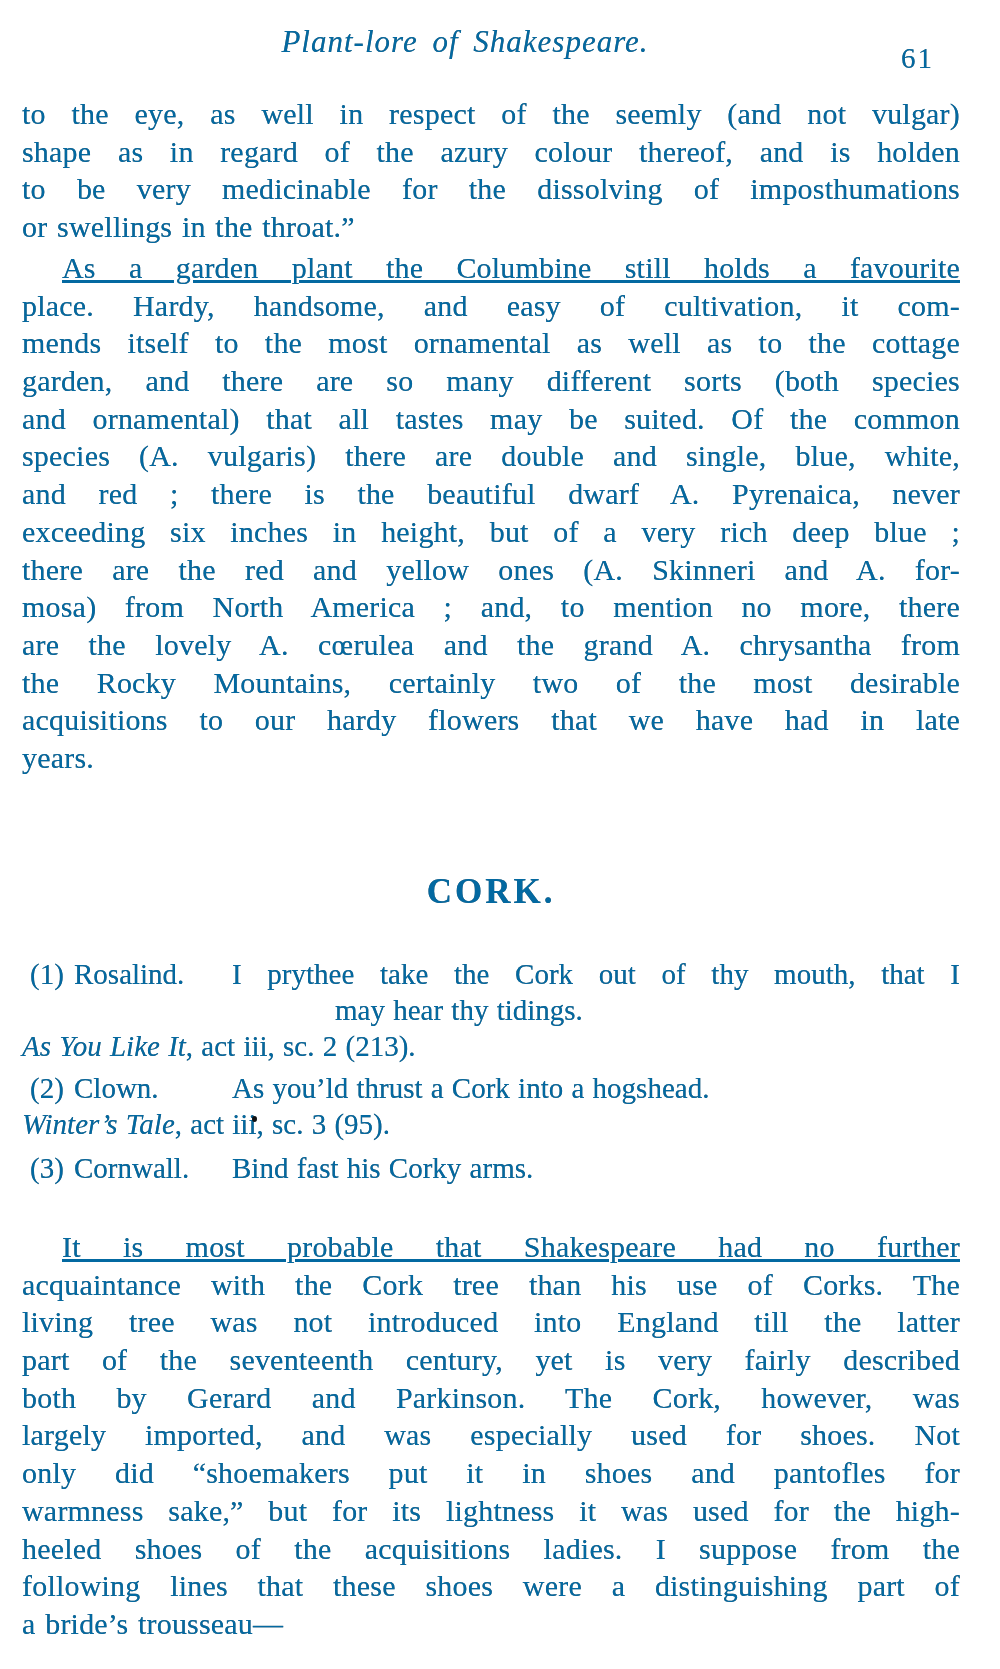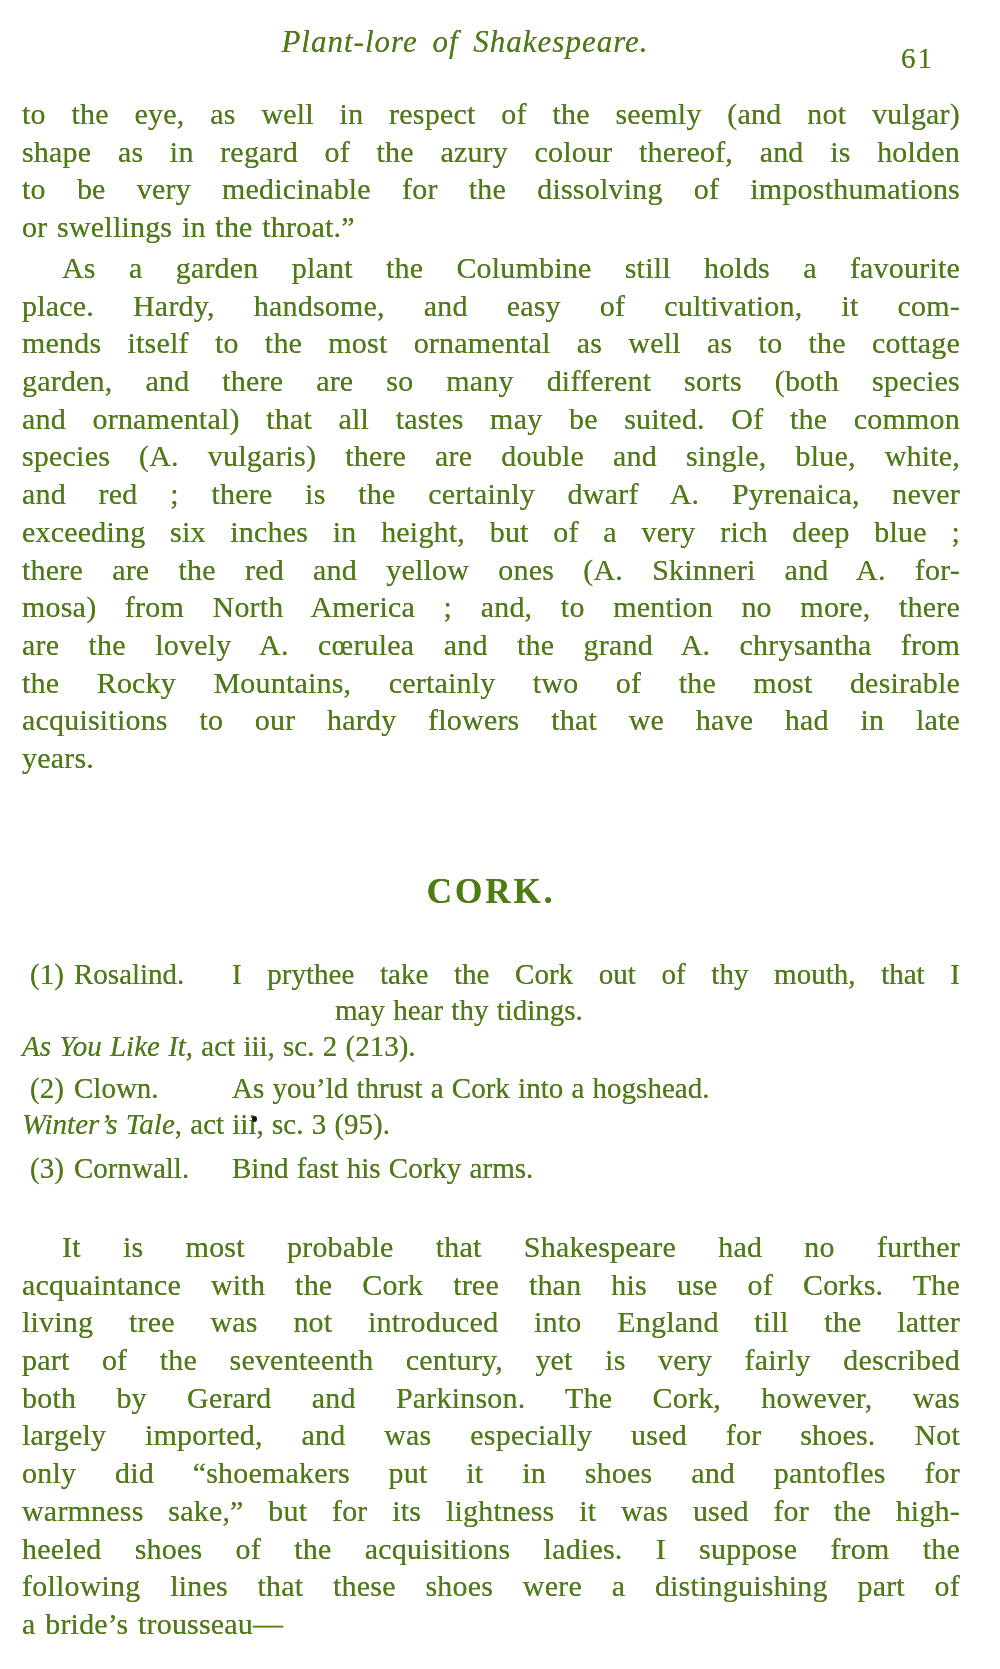--- a/index.html
+++ b/index.html
@@ -1,20 +1,20 @@
 <!DOCTYPE html>
 <html><head>
 <meta charset="utf-8">
 <style>
   html,body{margin:0;padding:0;background:#e8e8e8;}
   .page{
     position:relative;
     width:1000px;height:1669px;
     background:#ffffff;
-    color:#4d7c0f;
+    color:#0369a1;
     font-family:"Liberation Serif","DejaVu Serif",serif;
     overflow:hidden;
     text-shadow:0 0 0.5px rgba(0,0,0,0.55);
   }
   .block{position:absolute;left:22px;width:938px;}
   
   .header{top:20px;height:46px;text-align:center;}
   .title{
     font-style:italic;font-size:31px;line-height:44px;
     letter-spacing:1px;word-spacing:6px;
@@ -27,21 +27,21 @@
   
   .para{font-size:30px;word-spacing:2px;letter-spacing:0.2px;}
   .para .ln{
     line-height:37.7px;height:37.7px;
     text-align:justify;
     text-align-last:justify;
     -moz-text-align-last:justify;
     overflow:hidden;white-space:nowrap0;
   }
   .para .ln.end{text-align-last:left;-moz-text-align-last:left;}
-  .para .ln.indent{text-indent:40px;}
+  .para .ln.indent{text-indent:40px;text-decoration:underline;}
   #para1{top:95px;}
   #para2{top:249px;}
   #para3{top:1228px;}
   
   .section-heading{
     top:872px;text-align:center;
     font-size:35px;line-height:40px;letter-spacing:3px;font-weight:bold;
   }
   
   .quote{font-size:29px;word-spacing:1px;}
@@ -79,21 +79,21 @@
     <div class="ln end">or swellings in the throat.”</div>
   </div>
 
   <div class="block para" id="para2">
     <div class="ln indent">As a garden plant the Columbine still holds a favourite</div>
     <div class="ln">place. Hardy, handsome, and easy of cultivation, it com-</div>
     <div class="ln">mends itself to the most ornamental as well as to the cottage</div>
     <div class="ln">garden, and there are so many different sorts (both species</div>
     <div class="ln">and ornamental) that all tastes may be suited. Of the common</div>
     <div class="ln">species (A. vulgaris) there are double and single, blue, white,</div>
-    <div class="ln">and red ; there is the certainly dwarf A. Pyrenaica, never</div>
+    <div class="ln">and red ; there is the beautiful dwarf A. Pyrenaica, never</div>
     <div class="ln">exceeding six inches in height, but of a very rich deep blue ;</div>
     <div class="ln">there are the red and yellow ones (A. Skinneri and A. for-</div>
     <div class="ln">mosa) from North America ; and, to mention no more, there</div>
     <div class="ln">are the lovely A. cœrulea and the grand A. chrysantha from</div>
     <div class="ln">the Rocky Mountains, certainly two of the most desirable</div>
     <div class="ln">acquisitions to our hardy flowers that we have had in late</div>
     <div class="ln end">years.</div>
   </div>
 
   <div class="block section-heading">CORK.</div>

